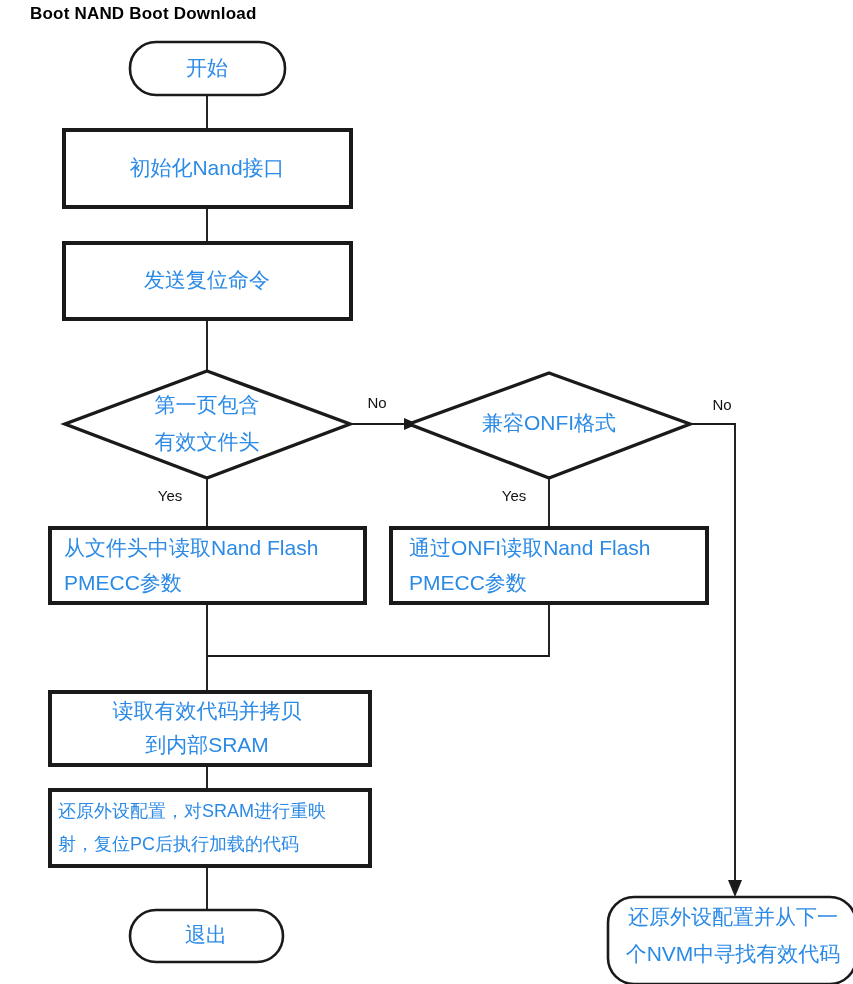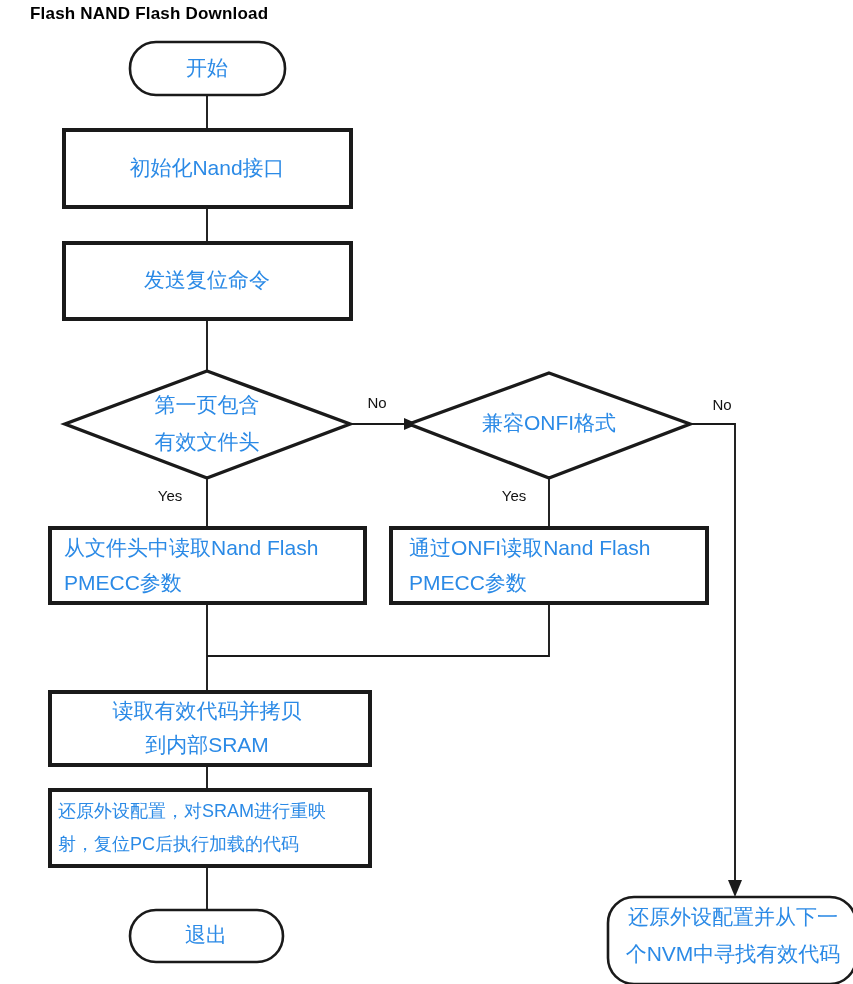--- a/index.html
+++ b/index.html
@@ -57,21 +57,21 @@
     fill: #111111;
     font-family: "Liberation Sans", sans-serif;
     font-size: 15px;
     text-anchor: middle;
     dominant-baseline: middle;
   }
 </style>
 </head>
 <body>
 
-<div id="page-title">Flash NAND Flash Download</div>
+<div id="page-title">Boot NAND Boot Download</div>
 
 <svg id="flow-canvas" viewBox="0 0 853 984">
 
   <g>
     <path class="edge-line" d="M207,95 L207,130"></path>
   </g>
   <g>
     <path class="edge-line" d="M207,207 L207,243"></path>
   </g>
   <g>

